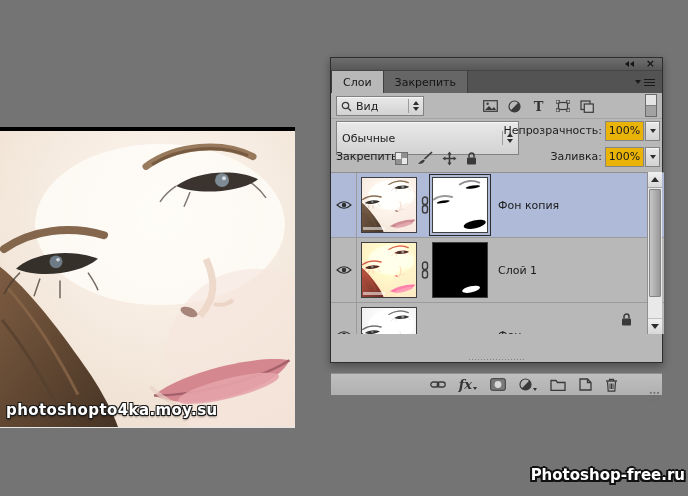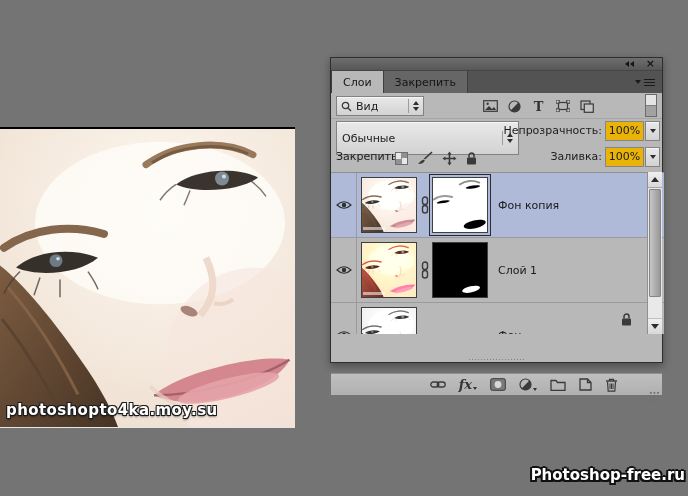--- a/index.html
+++ b/index.html
@@ -7,21 +7,21 @@
   body {
     position:relative; overflow:hidden;
     background: var(--desktop-bg,#747474);
     font-family:"DejaVu Sans", sans-serif;
     -webkit-font-smoothing:antialiased;
   }
   svg { display:block; }
 
   
   #photo { position:absolute; left:0; top:127px; width:295px; height:301px;
-           border-top:2px solid #000000; border-bottom:1px solid #e6e6e6; background:#f2e7dd; }
+           border-top:4px solid #000000; border-bottom:1px solid #e6e6e6; background:#f2e7dd; }
   #photo .art { width:100%; height:100%; }
   .photo-watermark {
     position:absolute; left:6px; bottom:8px; font-size:15px; font-weight:bold; color:#fff;
     letter-spacing:.4px;
     text-shadow:-1px -1px 0 #1c1c1c,1px -1px 0 #1c1c1c,-1px 1px 0 #1c1c1c,1px 1px 0 #1c1c1c,0 2px 2px rgba(0,0,0,.5);
   }
   #site-watermark {
     position:absolute; right:3px; top:466px; font-size:15px; font-weight:bold; color:#fff;
     text-shadow:-2px -1px 0 #111,2px -1px 0 #111,-2px 2px 0 #111,2px 2px 0 #111,0 2px 0 #111,0 -2px 0 #111;
   }

